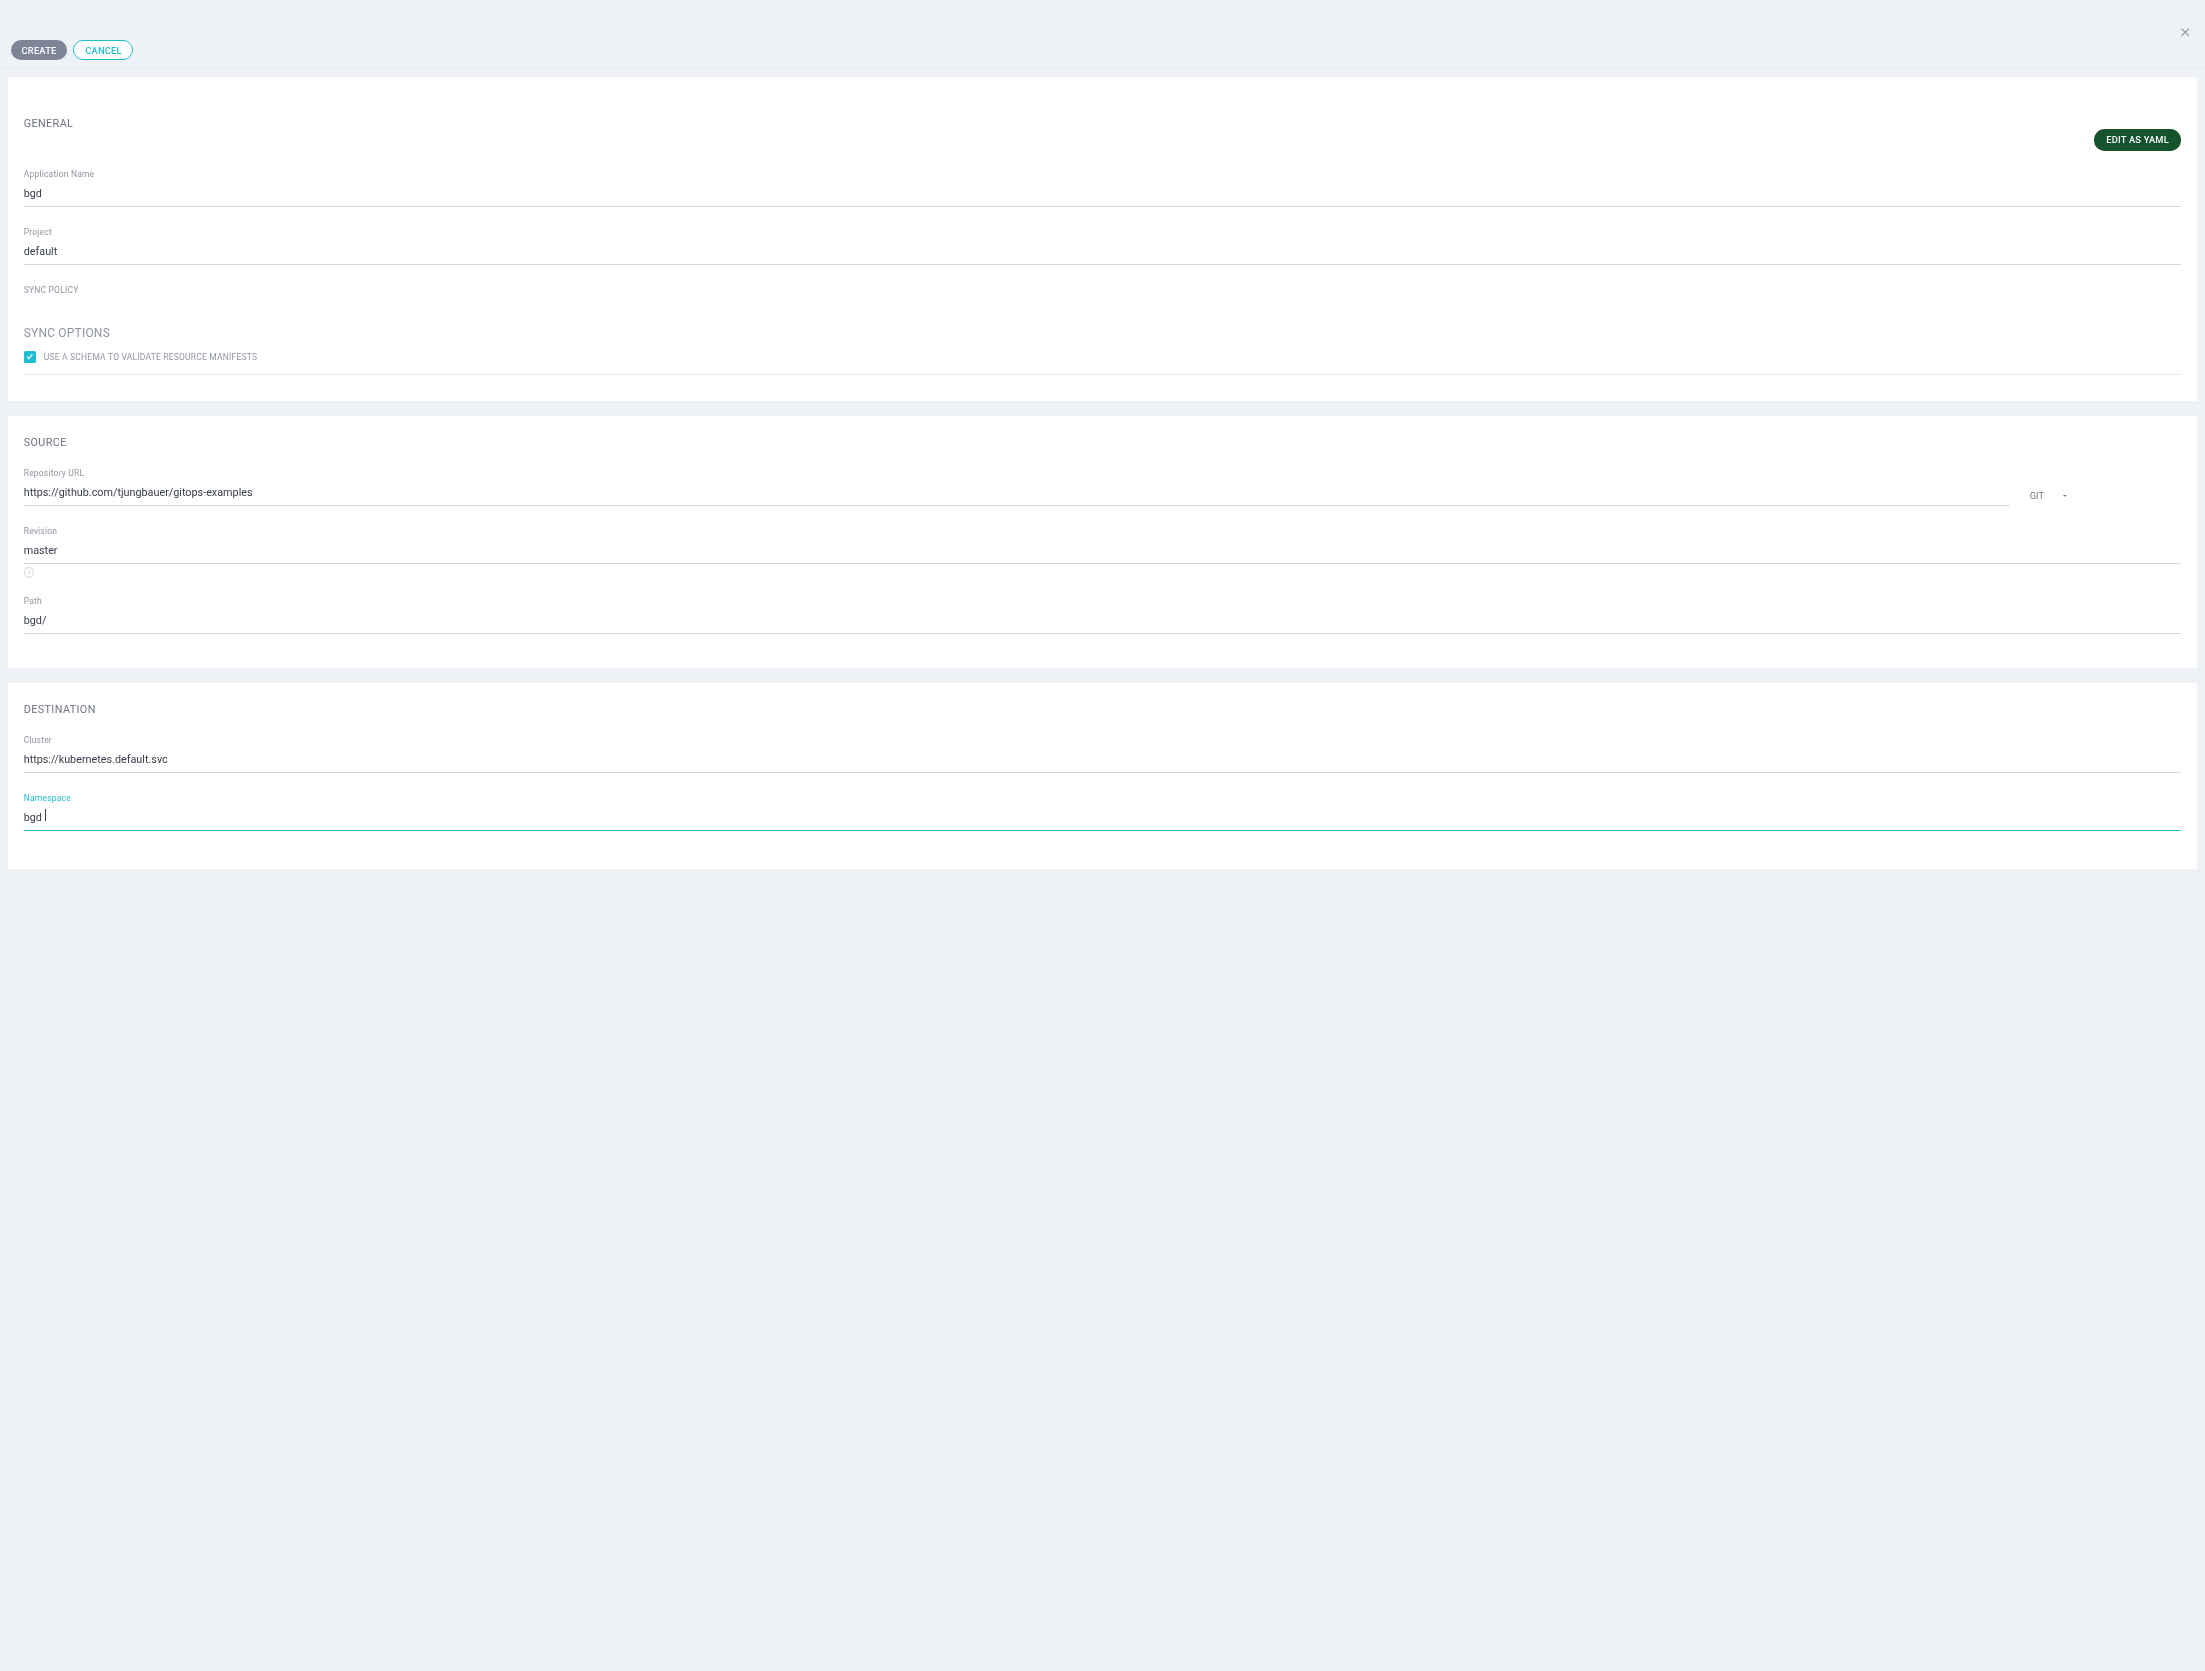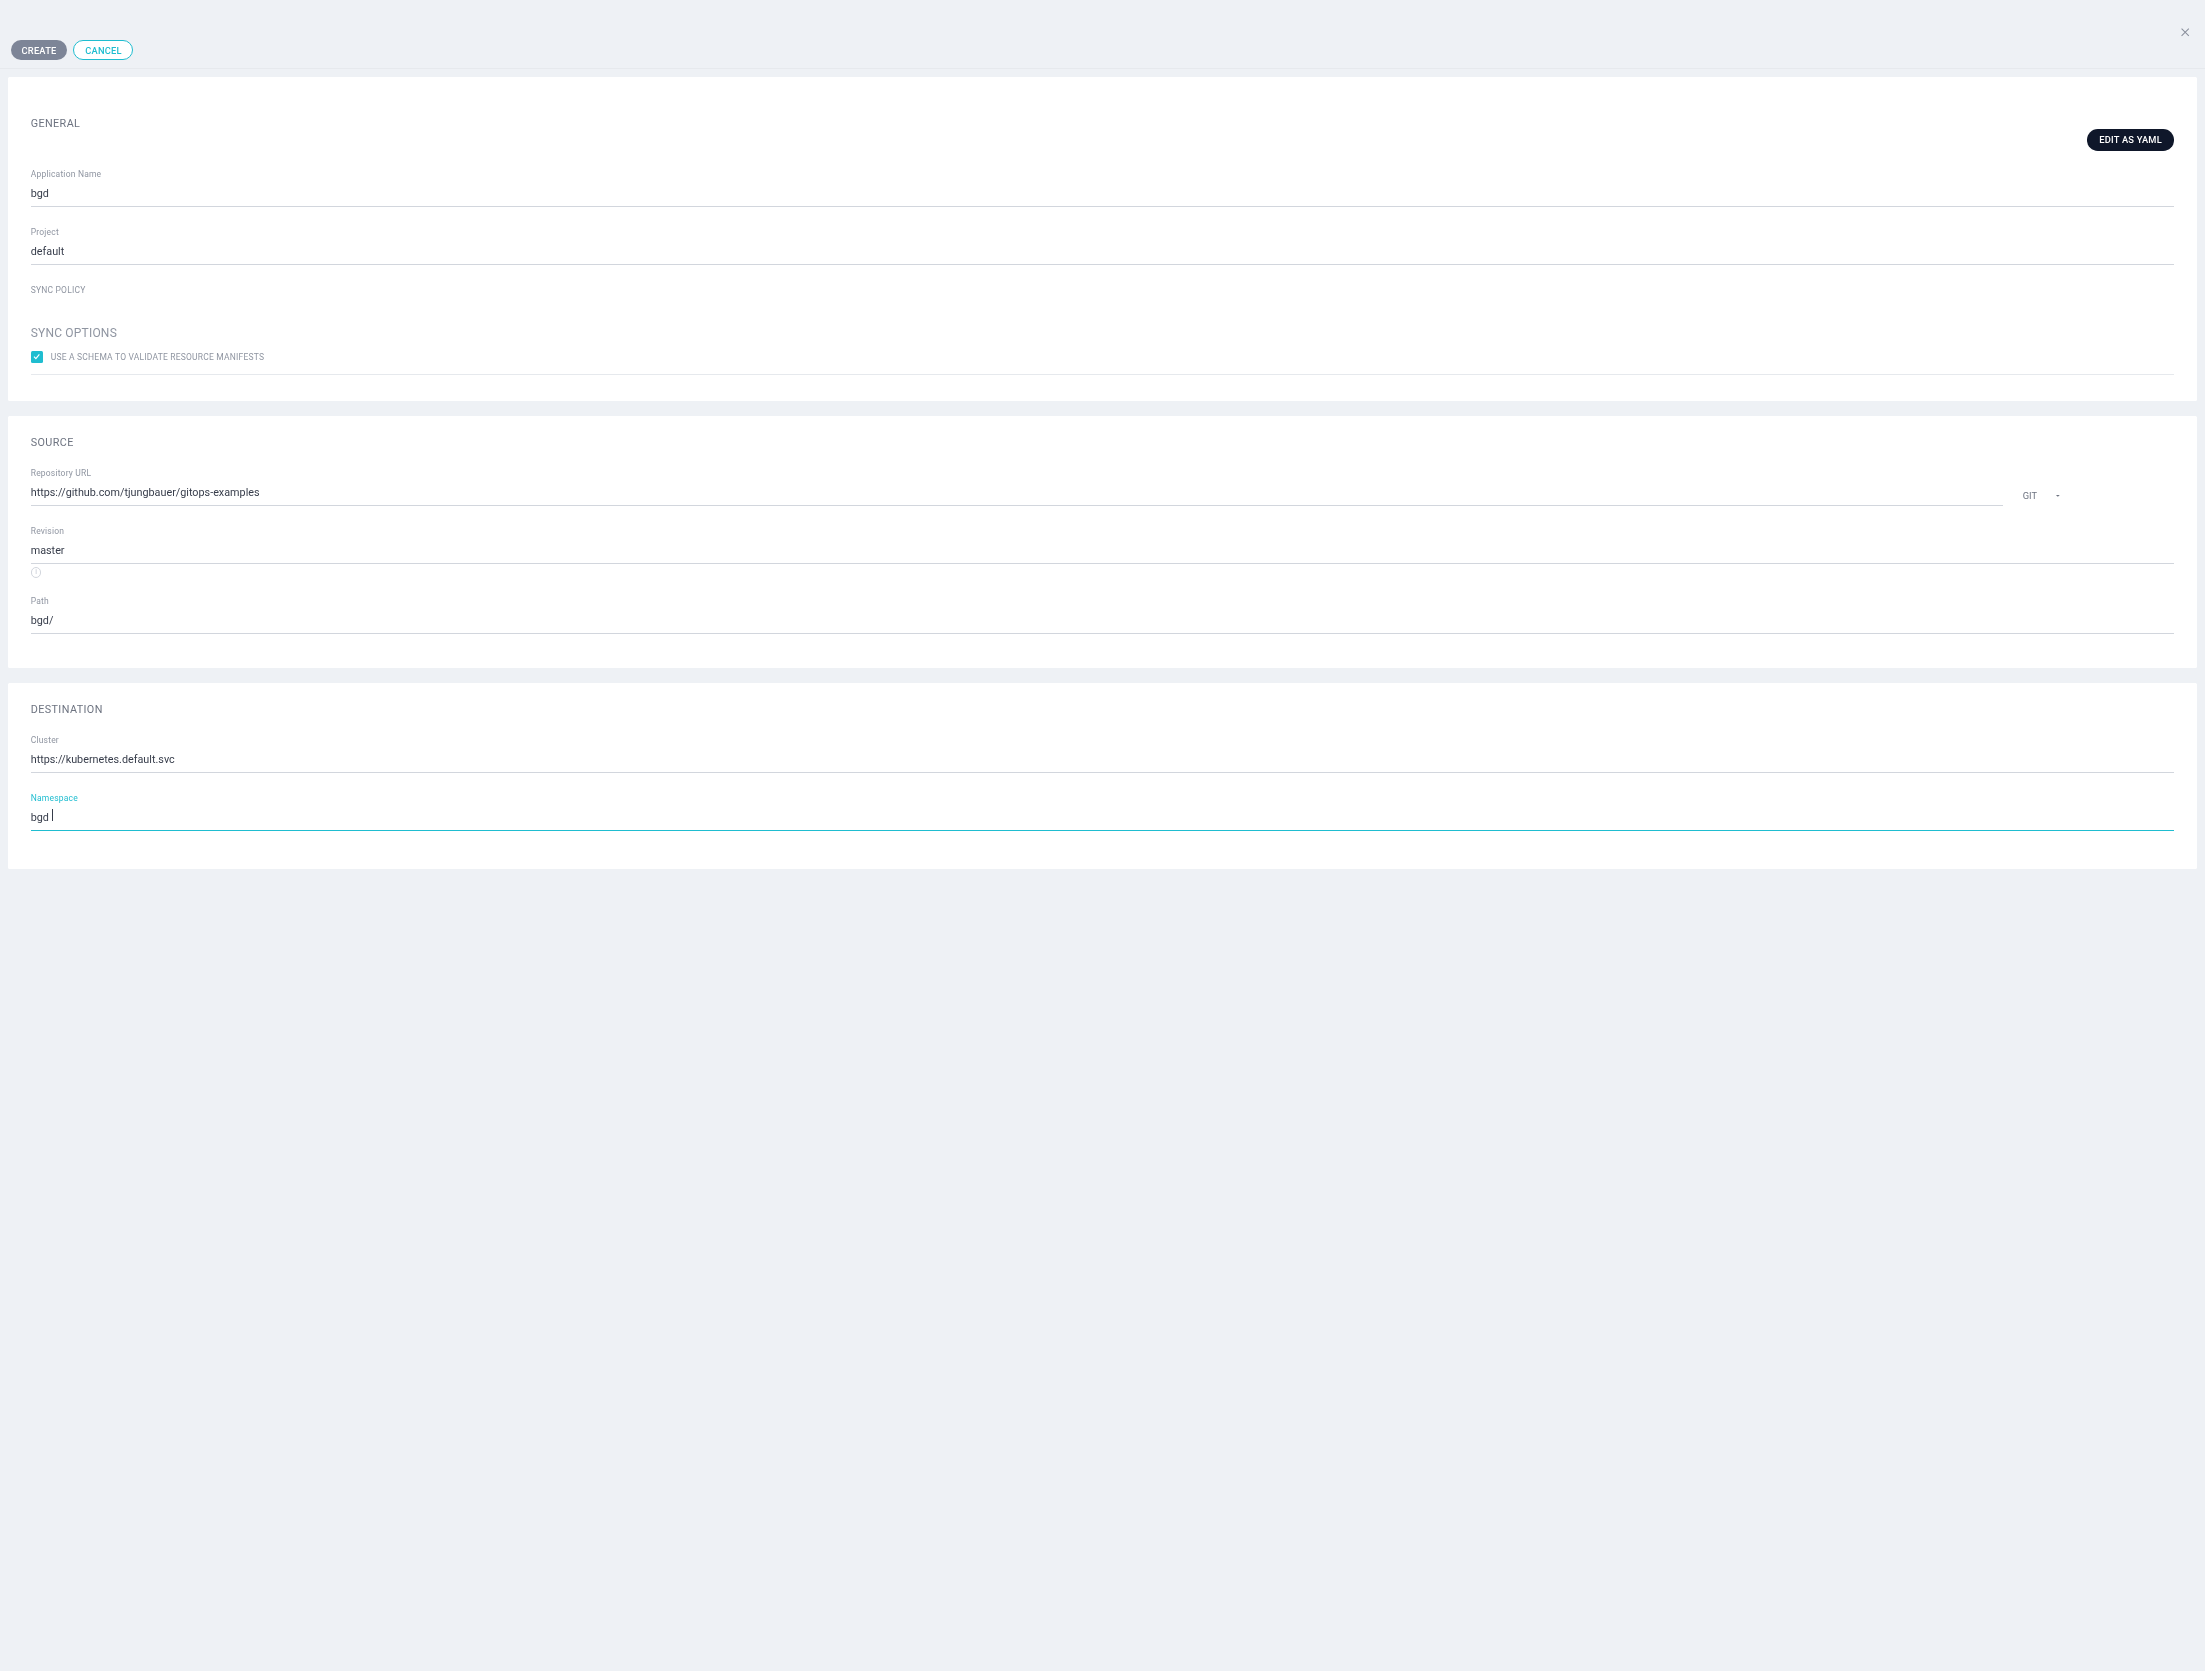--- a/index.html
+++ b/index.html
@@ -46,21 +46,21 @@
   color: #fff;
 }
 
 .btn-secondary {
   background: #fff;
   color: #1fbdd0;
   border: 0.8px solid #1fbdd0;
 }
 
 .btn-gray {
-  background: #0f172a;
+  background: #14532d;
   color: #fff;
   padding: 5.4px 12.4px;
 }
 
 .close-btn {
   background: transparent;
   border: none;
   cursor: pointer;
   color: #8a8f9c;
   padding: 3.1px;
@@ -71,21 +71,21 @@
   height: 12.4px;
 }
 
 .content {
   padding: 7.7px;
 }
 
 .panel {
   background: #fff;
   border-radius: 1.5px;
-  padding: 20px 23px 26px;
+  padding: 20px 16px 26px;
   margin-bottom: 15.5px;
 }
 
 .panel-header {
   display: flex;
   justify-content: space-between;
   align-items: center;
   margin-bottom: 18.6px;
 }
 

